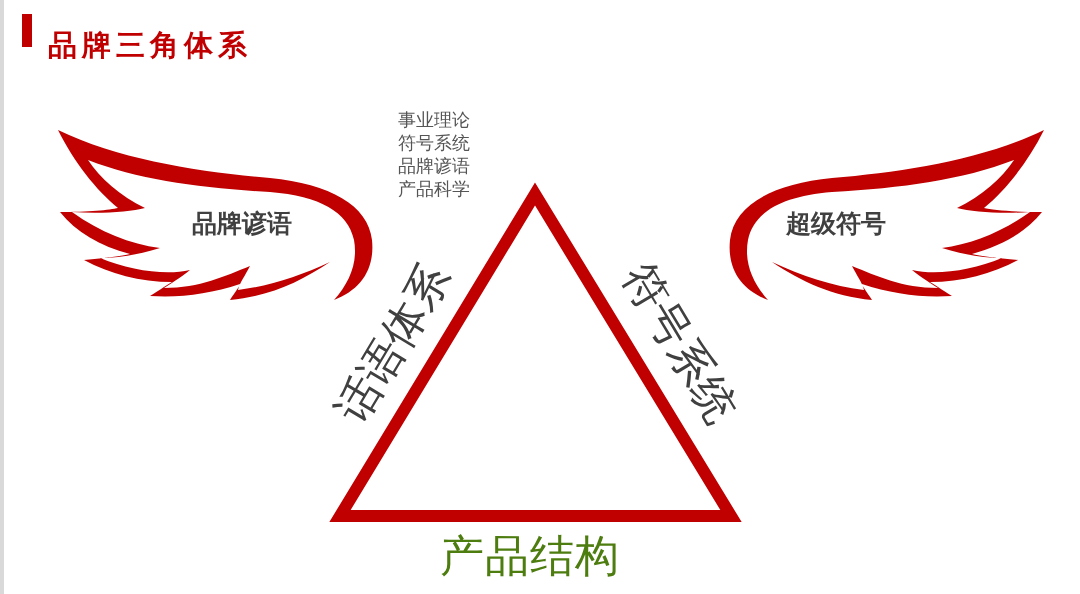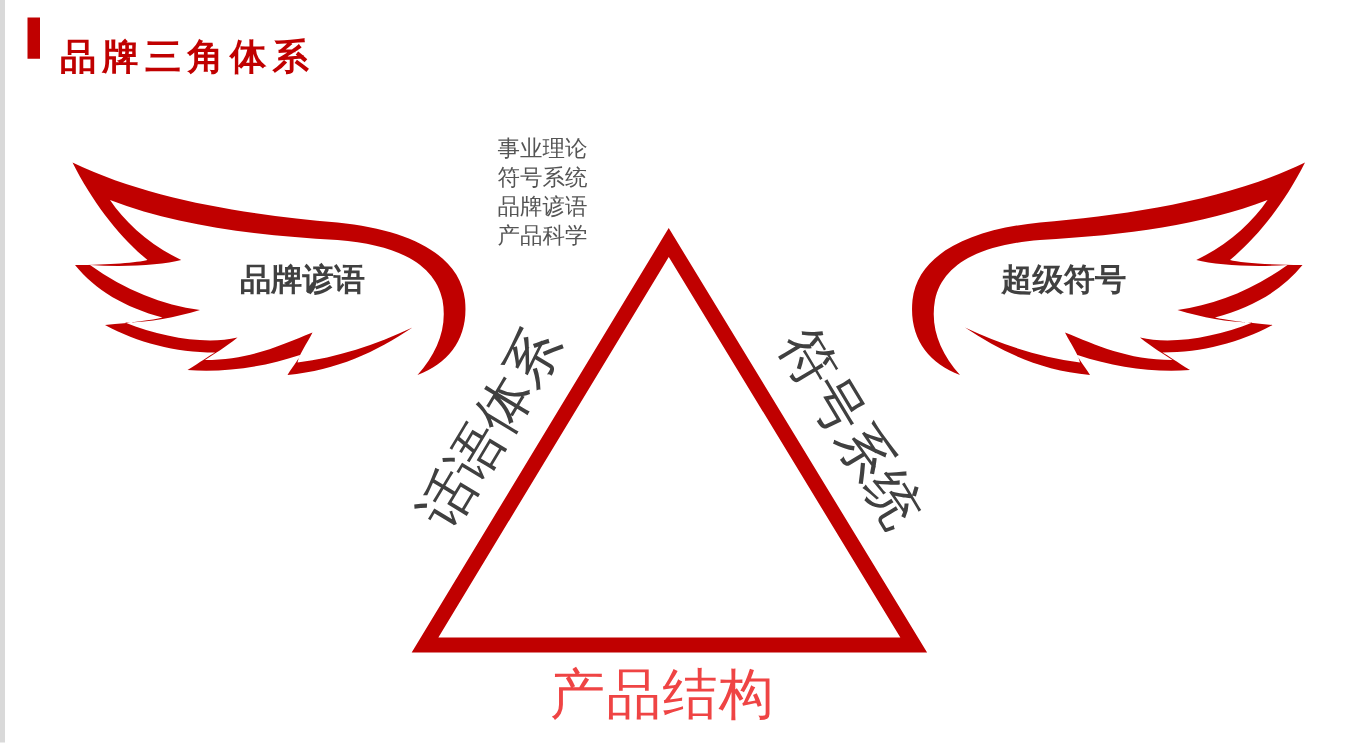--- a/index.html
+++ b/index.html
@@ -61,21 +61,21 @@
       font-size: 44px;
       color: #404040;
       white-space: nowrap;
       line-height: 50px;
       transform-origin: center center;
     }
     .bottom-label {
       position: absolute;
       left: 440px; top: 530px;
       font-size: 44px;
-      color: #ef4444;
+      color: #4d7c0f;
       white-space: nowrap;
       line-height: 52px;
       letter-spacing: 1px;
     }
   </style>
 </head>
 <body>
 
 <div class="left-border"></div>
 
@@ -146,18 +146,18 @@
 </svg>
 
 <div class="top-list">
   <div>事业理论</div>
   <div>符号系统</div>
   <div>品牌谚语</div>
   <div>产品科学</div>
 </div>
 
 <div class="wing-label" style="left:192px; top:209px;">品牌谚语</div>
-<div class="wing-label" style="left:786px; top:209px;margin-left:15px;">超级符号</div>
+<div class="wing-label" style="left:786px; top:209px;">超级符号</div>
 
 <div class="side-label" style="left:305px; top:318px; width:176px; text-align:center; transform: rotate(-59deg);">话语体系</div>
 <div class="side-label" style="left:592px; top:318px; width:176px; text-align:center; transform: rotate(59deg);">符号系统</div>
 
 <div class="bottom-label">产品结构</div>
 
 </body></html>

